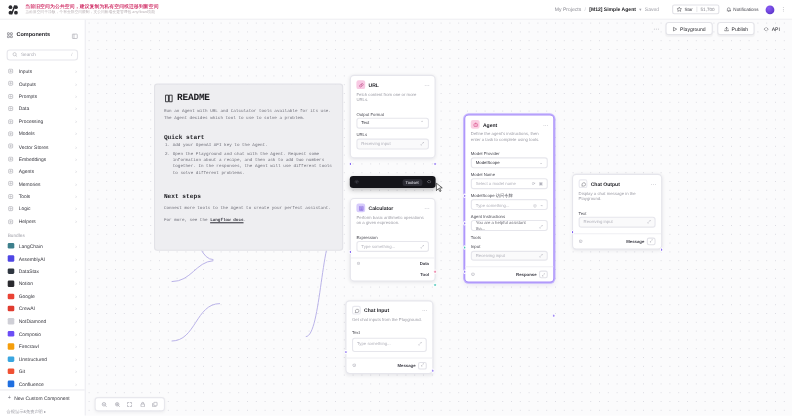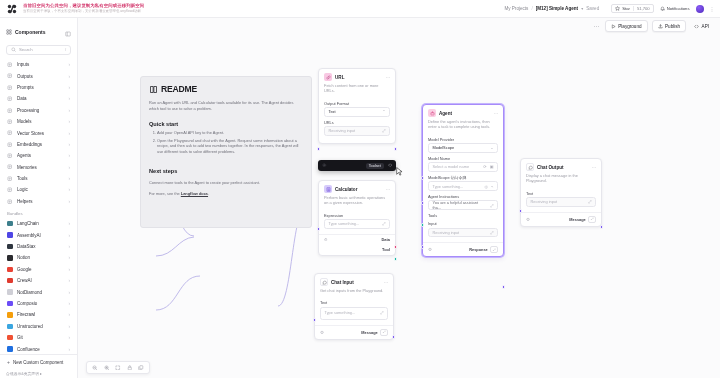--- a/index.html
+++ b/index.html
@@ -171,20 +171,21 @@
   .port.right { right: -2.2px; }
   .port.rose { background: #e0457b; }
   .port.teal { background: #18b6a6; }
 
   
   .readme {
     position: absolute;
     background: #eeeef1;
     border: 1px solid #e2e2e7;
     border-radius: 3px;
+    font-family: Liberation Mono, monospace;
   }
   .rm-title { display:flex; align-items:center; gap: 3px; padding: 7px 8px 0 8px; }
   .rm-title .t { font-size: 8.6px; font-weight: 700; color: #1b1b20; letter-spacing: -.2px; }
   .rm-p { font-size: 3.9px; color: #6f6f79; line-height: 1.5; padding: 6px 8px 0 8px; }
   .rm-h { font-size: 5.6px; font-weight: 700; color: #1b1b20; padding: 9px 8px 0 8px; }
   .rm-ol { margin: 3px 0 0 0; padding: 0 8px 0 16px; }
   .rm-ol li { font-size: 3.9px; color: #6f6f79; line-height: 1.5; margin-bottom: 2px; }
   .rm-link { color: #3d3d46; text-decoration: underline; font-weight: 700; }
 
   

